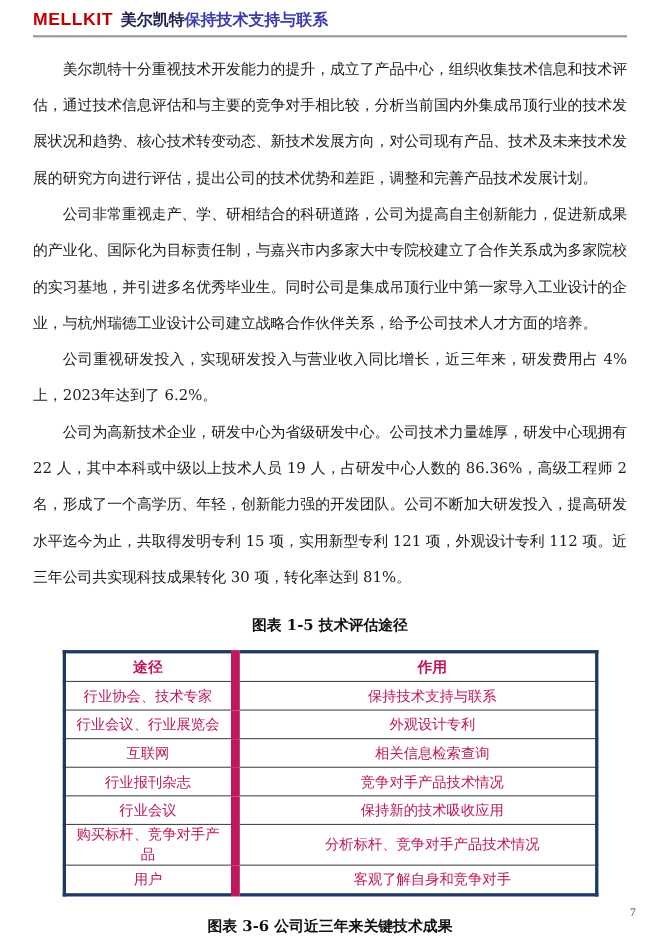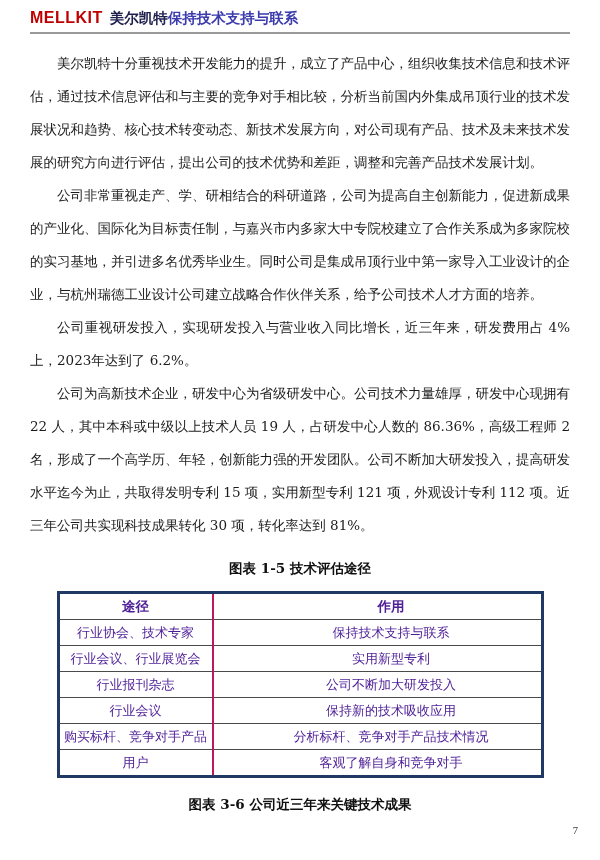--- a/index.html
+++ b/index.html
@@ -77,31 +77,31 @@
     border: 3px solid #1F3864;
     table-layout: fixed;
   }
   table.eval-table th,
   table.eval-table td {
     height: 25px;
     text-align: center;
     vertical-align: middle;
     font-size: 13px;
     padding: 0 4px;
-    color: #4c1d95;
+    color: #be185d;
   }
   table.eval-table th {
     font-weight: bold;
     font-size: 13.5px;
   }
   table.eval-table .col-way { width: 33%; }
   table.eval-table .col-role { width: 67%; }
   table.eval-table th + th,
   table.eval-table td + td {
-    border-left: 2px solid #be185d;
+    border-left: 8px solid #be185d;
     padding-left: 32px;
   }
   table.eval-table tr + tr th,
   table.eval-table tr + tr td {
     border-top: 1px solid #4a4a4a;
   }
 
   
   .page-number {
     position: absolute;
@@ -133,25 +133,29 @@
       <tr>
     <th class="col-way">途径</th>
     <th class="col-role">作用</th>
   </tr>
   <tr>
     <td>行业协会、技术专家</td>
     <td>保持技术支持与联系</td>
   </tr>
   <tr>
     <td>行业会议、行业展览会</td>
-    <td>实用新型专利</td>
+    <td>外观设计专利</td>
+  </tr>
+  <tr>
+    <td>互联网</td>
+    <td>相关信息检索查询</td>
   </tr>
   <tr>
     <td>行业报刊杂志</td>
-    <td>公司不断加大研发投入</td>
+    <td>竞争对手产品技术情况</td>
   </tr>
   <tr>
     <td>行业会议</td>
     <td>保持新的技术吸收应用</td>
   </tr>
   <tr>
     <td>购买标杆、竞争对手产品</td>
     <td>分析标杆、竞争对手产品技术情况</td>
   </tr>
   <tr>

